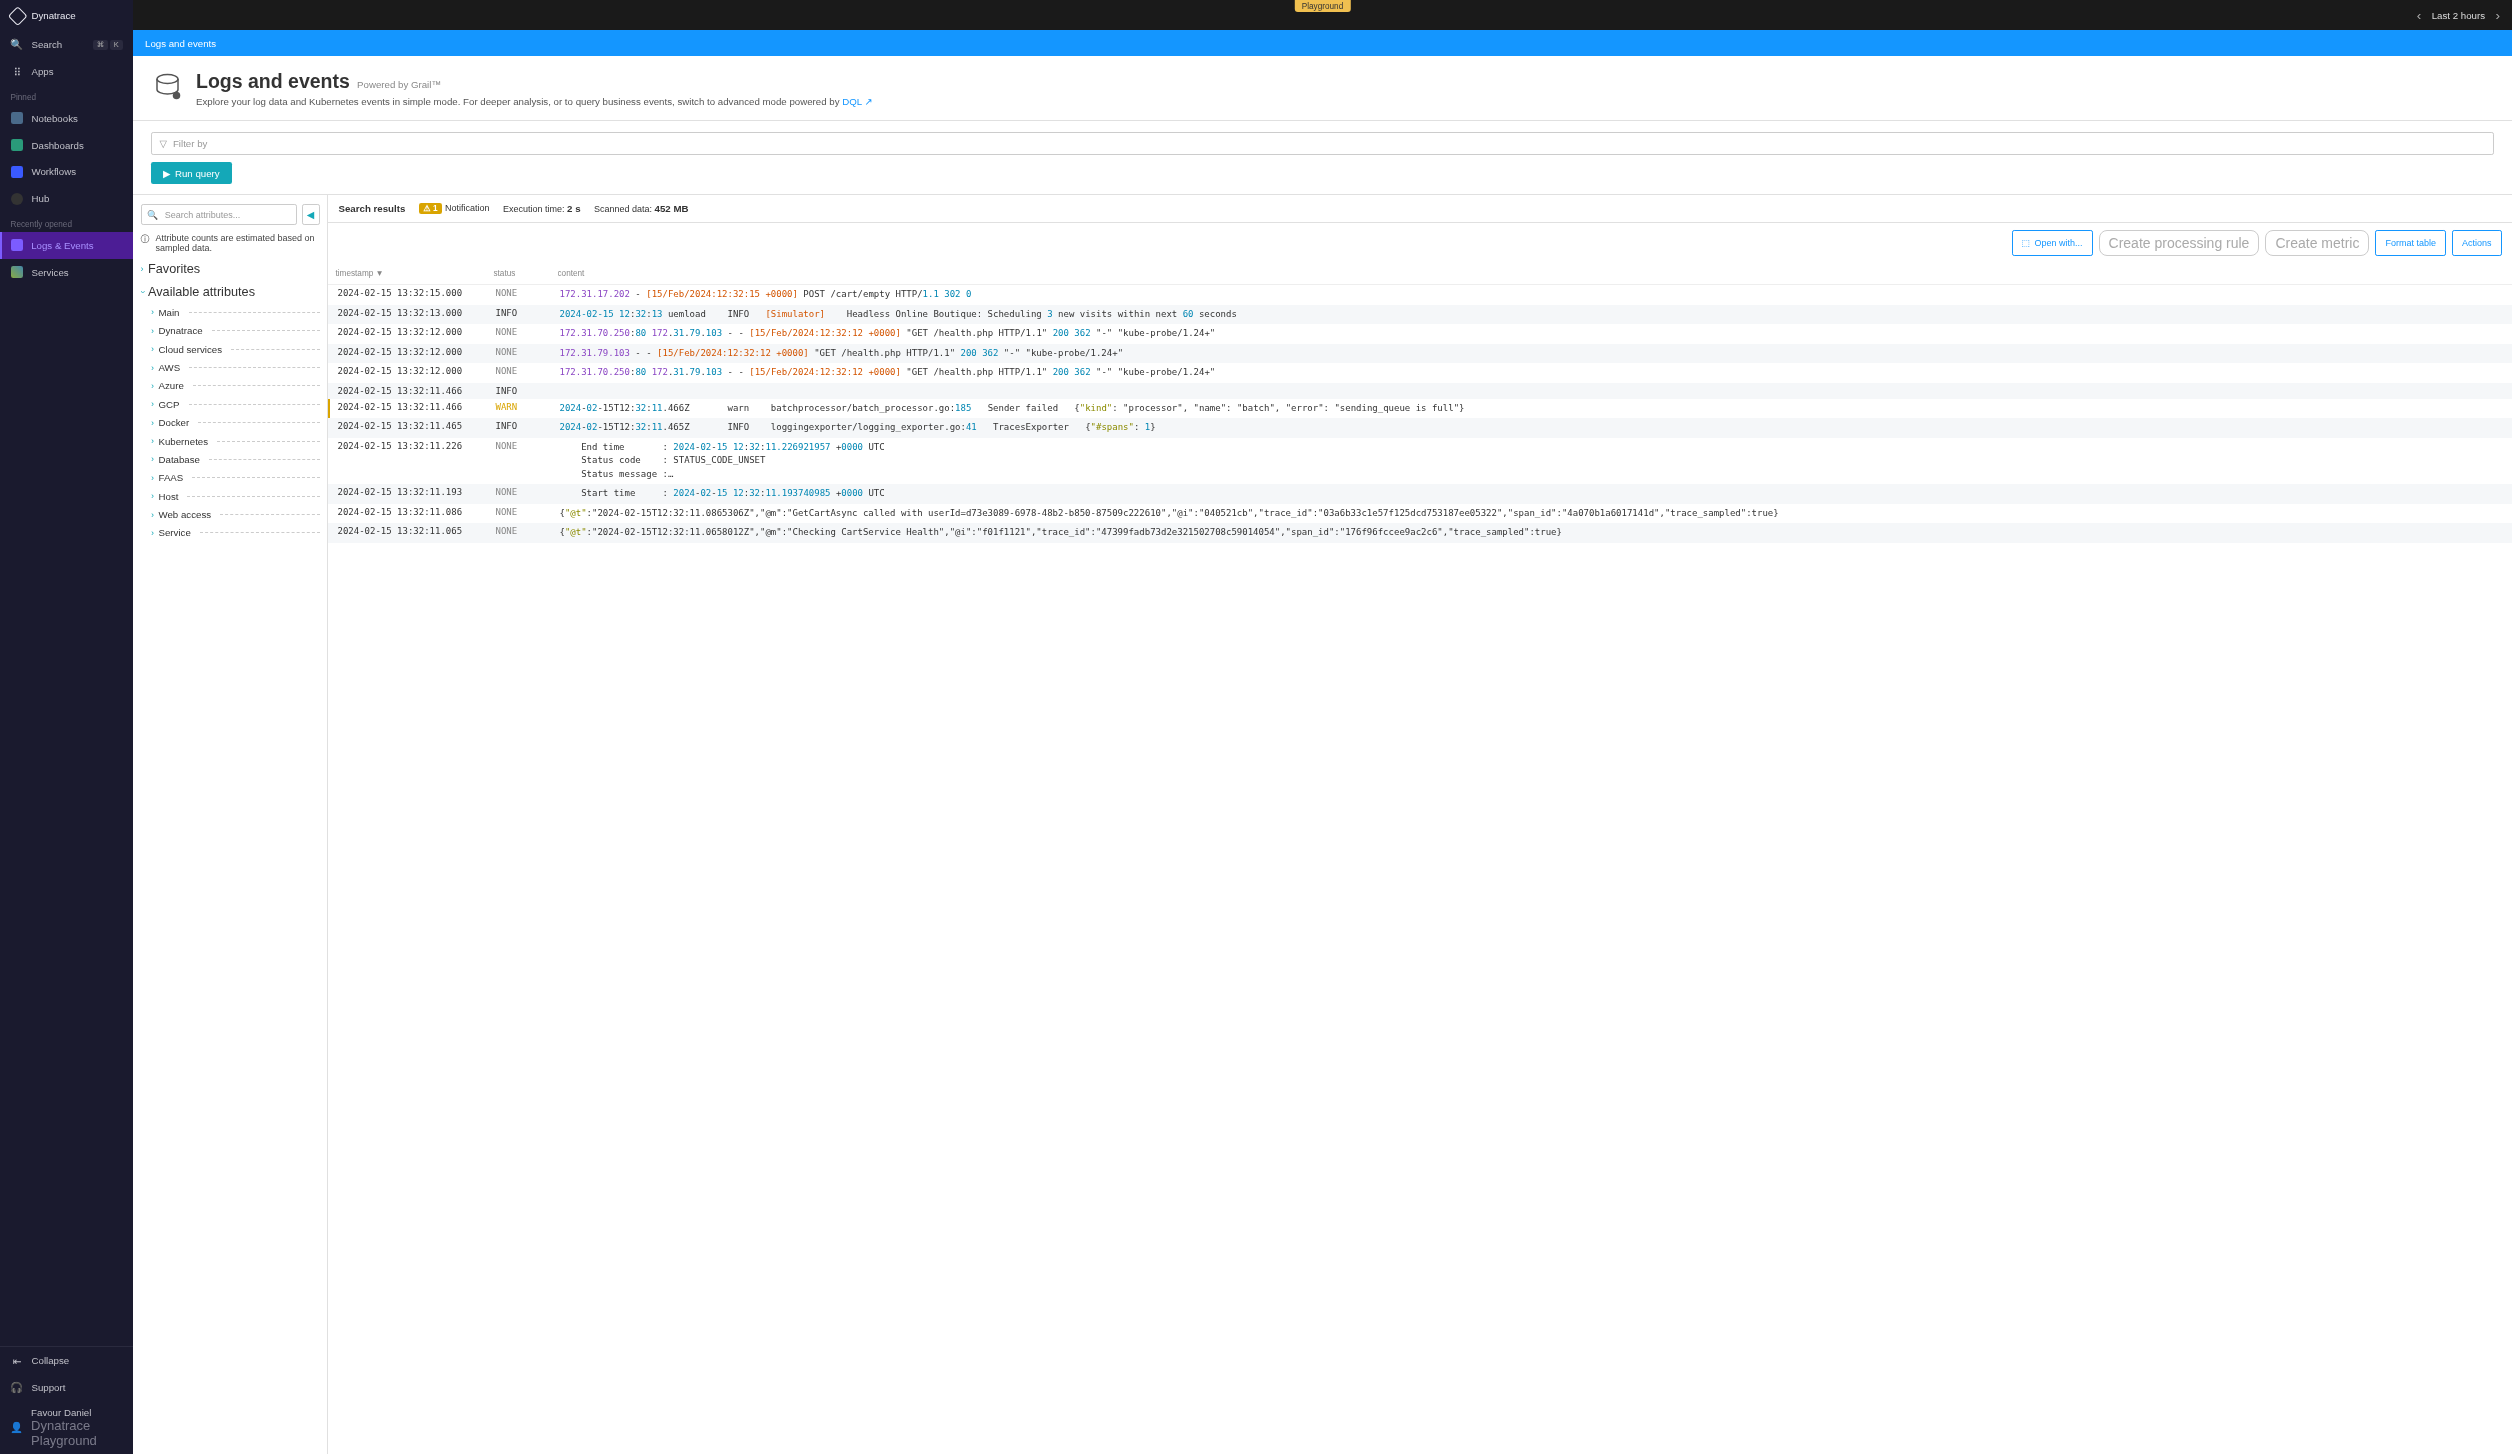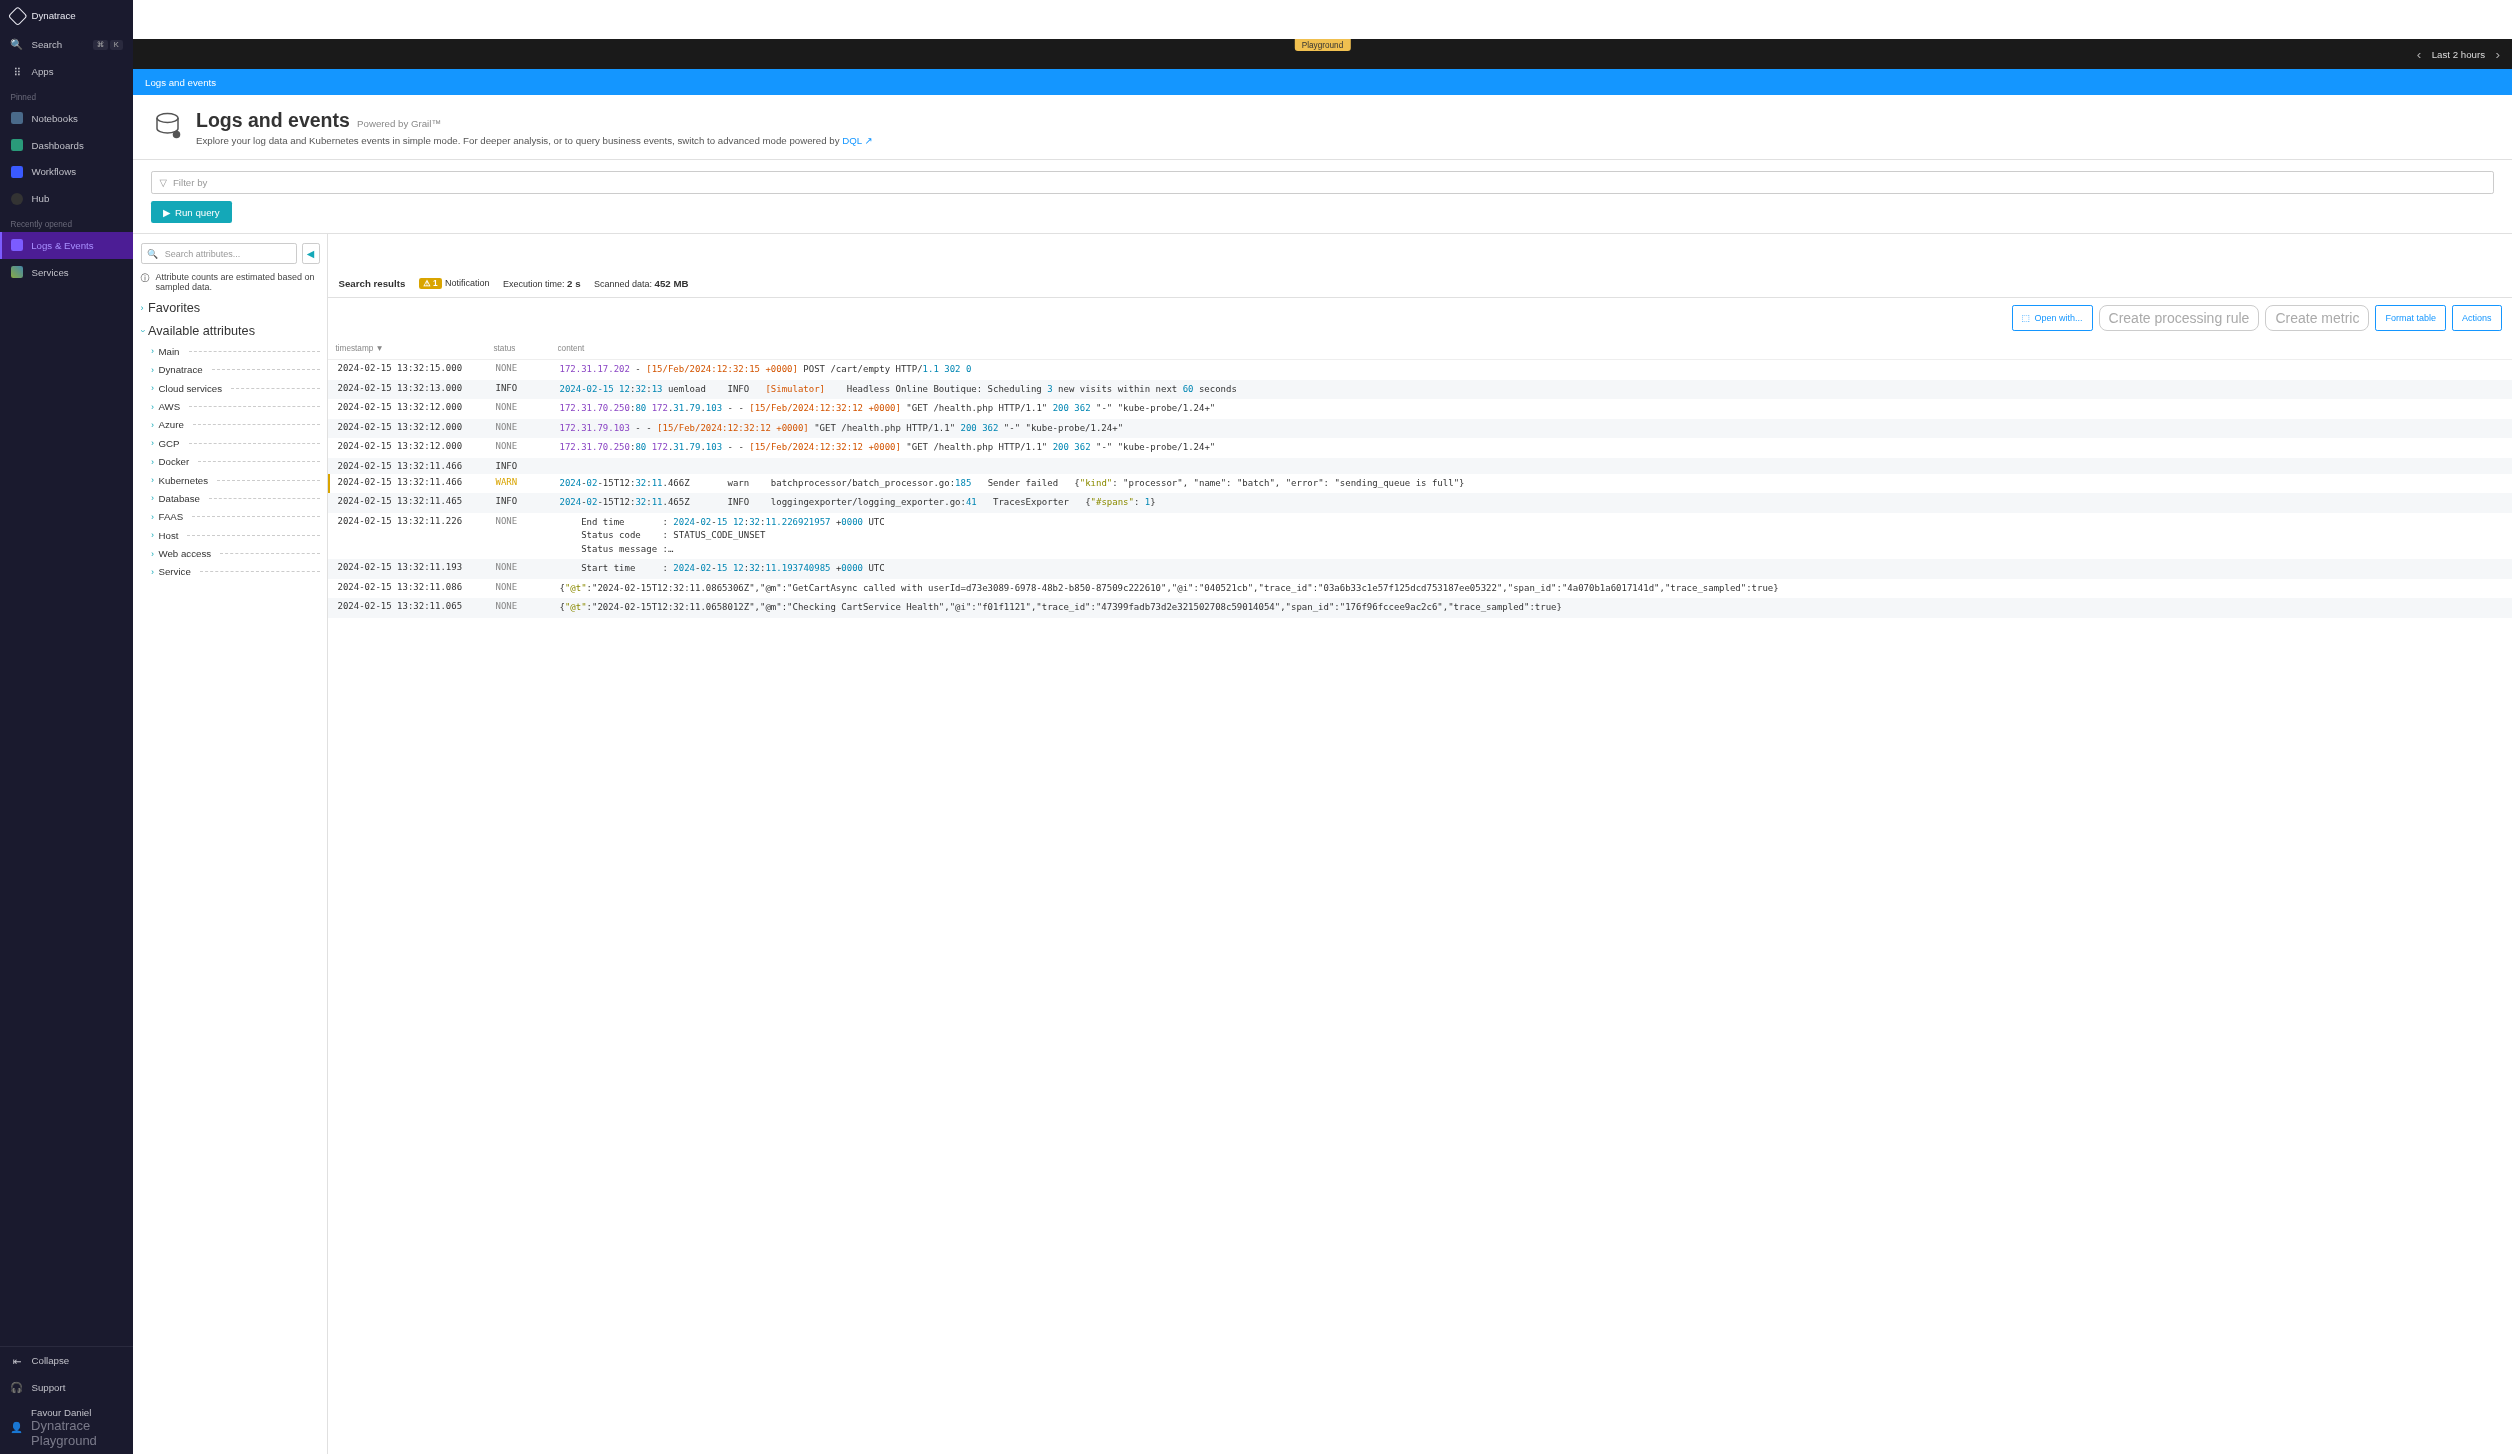--- a/index.html
+++ b/index.html
@@ -15,21 +15,21 @@
 .shortcut span { background: #2a2a3e; border-radius: 2.2px; padding: 0.7px 3.7px; font-size: 7.5px; color: #aaa; }
 .sidebar-item { display: flex; align-items: center; gap: 7.5px; padding: 6.7px 10.5px; cursor: pointer; }
 .sidebar-item.active { border-left: 2.2px solid #7c5cff; background: #4c1d95; padding-left: 8.2px; color: #a890ff; }
 .sidebar-section { font-size: 8.2px; color: #6a6a7a; padding: 7.5px 10.5px 3px; }
 .sidebar-bottom { border-top: 0.7px solid #2a2a3e; }
 .sidebar-icon { width: 13.5px; height: 13.5px; display: flex; align-items: center; justify-content: center; font-size: 10.5px; }
 .icon-sq { width: 12px; height: 12px; border-radius: 2.2px; display: inline-block; }
 .user-row { display: flex; align-items: center; gap: 7.5px; padding: 6px 10.5px; }
 .user-sub { font-size: 13px; color: #7a7a8a; }
 .main { flex: 1; display: flex; flex-direction: column; background: #fff; overflow: hidden; }
-.topbar { height: 30px; background: #1a1a1a; display: flex; align-items: center; justify-content: space-between; padding: 0 12px; position: relative; margin-top: 39px; }
+.topbar { height: 30px; background: #1a1a1a; display: flex; align-items: center; justify-content: space-between; padding: 0 12px; position: relative; }
 .badge-playground { position: absolute; left: 50%; top: 0; transform: translateX(-50%); background: #f0c050; color: #333; padding: 1.5px 7.5px; border-radius: 0 0 3px 3px; font-size: 8.2px; }
 .time-range { display: flex; align-items: center; gap: 10.5px; color: #ddd; font-size: 9.7px; }
 .chev { color: #aaa; font-size: 13.5px; cursor: pointer; }
 .breadcrumb { background: #1496ff; color: #fff; padding: 7.5px 12px; font-size: 9.7px; }
 .header { padding: 13.5px 18px; display: flex; gap: 12px; border-bottom: 0.7px solid #e0e0e0; }
 .header-icon { width: 33px; height: 33px; }
 .header h1 { font-size: 19.5px; font-weight: 600; display: inline; }
 .header .pow { font-size: 9.7px; color: #888; margin-left: 4.5px; }
 .header p { margin-top: 3px; font-size: 9.7px; color: #555; }
 .header a { color: #1496ff; text-decoration: none; }
@@ -42,21 +42,21 @@
 .results { flex: 1; display: flex; overflow: hidden; }
 .attr-panel { width: 195px; border-right: 0.7px solid #e0e0e0; padding: 9px 7.5px; overflow-y: auto; }
 .attr-search { display: flex; align-items: center; gap: 6px; border: 0.7px solid #ccc; border-radius: 2.2px; padding: 4.5px 6px; font-size: 9px; color: #999; width: calc(100% - 22.5px); }
 .attr-head-row { display: flex; align-items: center; gap: 4.5px; margin-bottom: 6px; }
 .collapse-btn { width: 18px; height: 21px; border: 0.7px solid #ccc; border-radius: 2.2px; display: flex; align-items: center; justify-content: center; color: #14a8b8; cursor: pointer; }
 .info-note { display: flex; gap: 6px; font-size: 9px; color: #444; margin: 7.5px 0; }
 .section-title { display: flex; align-items: center; gap: 4.5px; font-size: 12.7px; font-weight: 500; margin: 9px 0 4.5px; cursor: pointer; }
 .attr-item { display: flex; align-items: center; gap: 4.5px; padding: 3.7px 0 3.7px 10.5px; font-size: 9.7px; cursor: pointer; }
 .attr-item::after { content: ""; flex: 1; border-bottom: 0.7px dashed #ccc; margin-left: 4.5px; }
 .chev-r { color: #14a8b8; font-size: 9px; }
-.table-panel { flex: 1; display: flex; flex-direction: column; overflow: hidden; margin-top: 36px; }
+.table-panel { flex: 1; display: flex; flex-direction: column; overflow: hidden; }
 .results-header { display: flex; align-items: center; gap: 13.5px; padding: 7.5px 10.5px; border-bottom: 0.7px solid #e0e0e0; font-size: 9px; }
 .results-header strong { font-weight: 600; font-size: 9.7px; }
 .notif { display: flex; align-items: center; gap: 3px; }
 .notif-badge { background: #d9a400; color: #fff; padding: 0.7px 4.5px; border-radius: 2.2px; font-size: 8.2px; font-weight: 600; }
 .actions-row { display: flex; justify-content: flex-end; gap: 6px; padding: 7.5px 10.5px; }
 .btn-outline { border: 0.7px solid #1496ff; background: #fff; color: #1496ff; border-radius: 2.2px; padding: 3.7px 9px; font-size: 9px; cursor: pointer; display: flex; align-items: center; gap: 4.5px; }
 .btn-ghost { border: 0.7px solid #ccc; background: #fff; color: #aaa; border-radius: 8px; padding: 3.7px 9px; font-size: 14px; cursor: not-allowed; }
 .log-table { flex: 1; overflow-y: auto; font-family: "Menlo", "Consolas", monospace; font-size: 9px; }
 .log-head { display: flex; padding: 6px 7.5px; color: #888; border-bottom: 0.7px solid #eee; font-family: -apple-system, sans-serif; font-size: 8.2px; position: sticky; top: 0; background: #fff; }
 .col-ts { width: 158px; flex-shrink: 0; }

